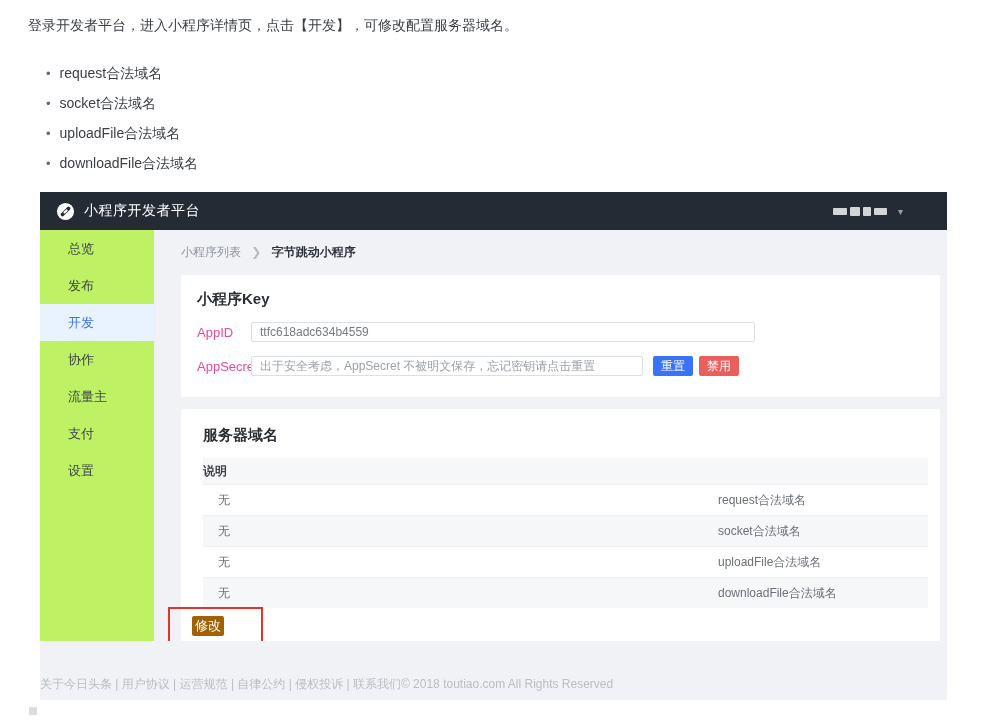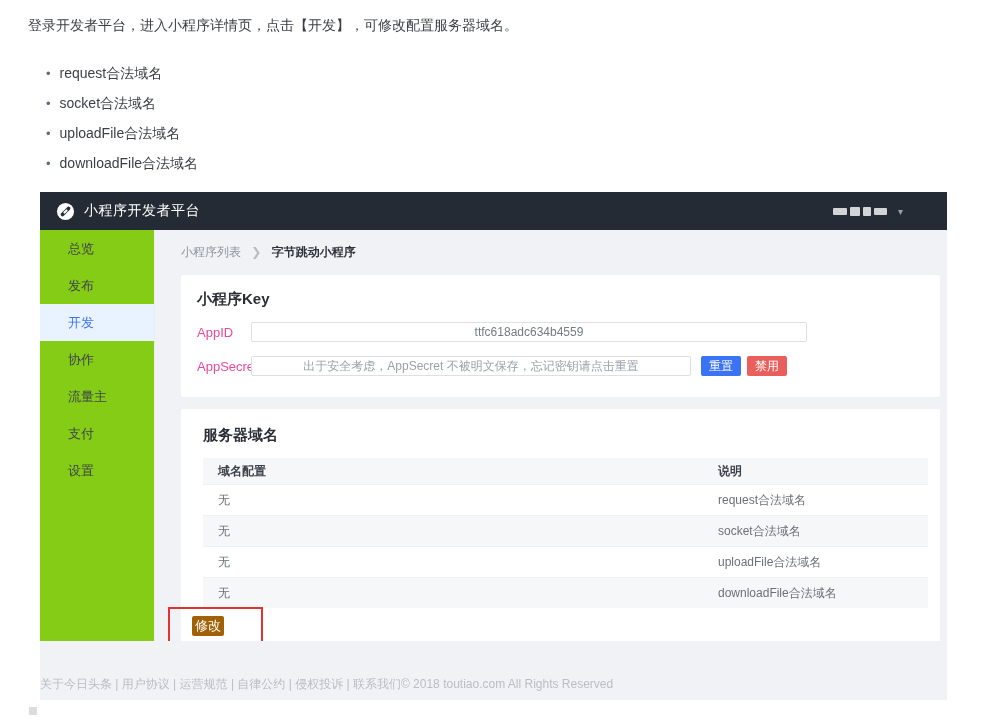--- a/index.html
+++ b/index.html
@@ -18,40 +18,40 @@
 
   .shot-header { height: 38px; background: #252b35; display: flex; align-items: center; padding: 0 16px; }
   .logo { display: flex; align-items: center; }
   .shot-title { color: #ffffff; font-size: 14px; margin-left: 9px; letter-spacing: 0.5px; }
   .user-area { margin-left: auto; display: flex; align-items: center; margin-right: 28px; cursor: pointer; }
   .redact { display: inline-block; height: 7px; border-radius: 1px; background: rgba(255,255,255,0.8); margin-right: 3px; filter: blur(0.6px); }
   .r1 { width: 14px; } .r2 { width: 10px; height: 9px; } .r3 { width: 8px; height: 9px; } .r4 { width: 13px; }
   .caret { color: #98a0ac; font-size: 10px; margin-left: 8px; }
 
   .shot-body { display: flex; height: 411px; }
-  .sidebar { width: 115px; background: #84cc16; border-right: 1px solid #ebedf0; }
+  .sidebar { width: 115px; background: #bef264; border-right: 1px solid #ebedf0; }
   .side-item { height: 37px; line-height: 37px; padding-left: 28px; font-size: 13px; color: #3d434c; cursor: pointer; }
   .side-item.active { background: #e9f2ff; color: #3a73f5; }
 
   .content { flex: 1; padding: 14px 7px 0 26px; background: #f0f2f5; overflow: hidden; }
   .breadcrumb { font-size: 12px; color: #8d939e; margin-bottom: 14px; }
   .crumb-sep { margin: 0 7px; color: #b7bcc4; }
   .crumb-current { color: #2e323a; font-weight: bold; }
 
   .card { background: #ffffff; border-radius: 2px; }
   .card-title { font-size: 15px; font-weight: bold; color: #2a2e36; line-height: 20px; }
 
   .key-card { height: 122px; padding: 14px 16px; }
   .form-row { display: flex; align-items: center; }
   .row-appid { margin-top: 13px; }
   .row-appsecret { margin-top: 14px; }
   .form-label { width: 54px; font-size: 13px; color: #ec4899; flex-shrink: 0; }
   .text-input { height: 20px; border: 1px solid #dcdfe3; border-radius: 2px; font-size: 12px; padding: 0 8px; color: #757b83; background: #fff; font-family: "Liberation Sans", sans-serif; outline: none; }
-  .appid-input { width: 556px; text-align: center; }
-  .appsecret-input { width: 440px; text-align: center; }
+  .appid-input { width: 504px; }
+  .appsecret-input { width: 392px; }
   .appsecret-input::placeholder { color: #9ba1a9; }
   .mini-btn { height: 20px; min-width: 37px; padding: 0 8px; border: none; border-radius: 2px; color: #fff; font-size: 12px; cursor: pointer; font-family: "Liberation Sans", sans-serif; }
   .btn-reset { background: #3a73f5; margin-left: 10px; padding-left: 8px; }
   .btn-disable { background: #e95f5c; margin-left: 6px; }
 
   .domain-card { height: 245px; margin-top: 12px; padding: 16px 8px 0 22px; position: relative; }
   .domain-table { margin-top: 13px; width: 725px; font-size: 12px; }
   .t-row { display: flex; align-items: center; }
   .t-head { height: 26px; background: #f6f7f9; color: #3c414a; font-weight: bold; }
   .t-body-row { height: 31px; color: #6b7077; border-top: 1px solid #eef0f3; }
@@ -130,21 +130,20 @@
             <button class="mini-btn btn-reset">重置</button>
             <button class="mini-btn btn-disable">禁用</button>
           </div>
         </div>
 
         <div class="card domain-card">
           <div class="card-title">服务器域名</div>
 
           <div class="domain-table">
             <div class="t-row t-head">
-              <span class="col-config">域名配置</span>
               <span class="col-desc">说明</span>
             </div>
             <div class="t-row t-body-row">
               <span class="col-config">无</span>
               <span class="col-desc">request合法域名</span>
             </div>
             <div class="t-row t-body-row striped">
               <span class="col-config">无</span>
               <span class="col-desc">socket合法域名</span>
             </div>

